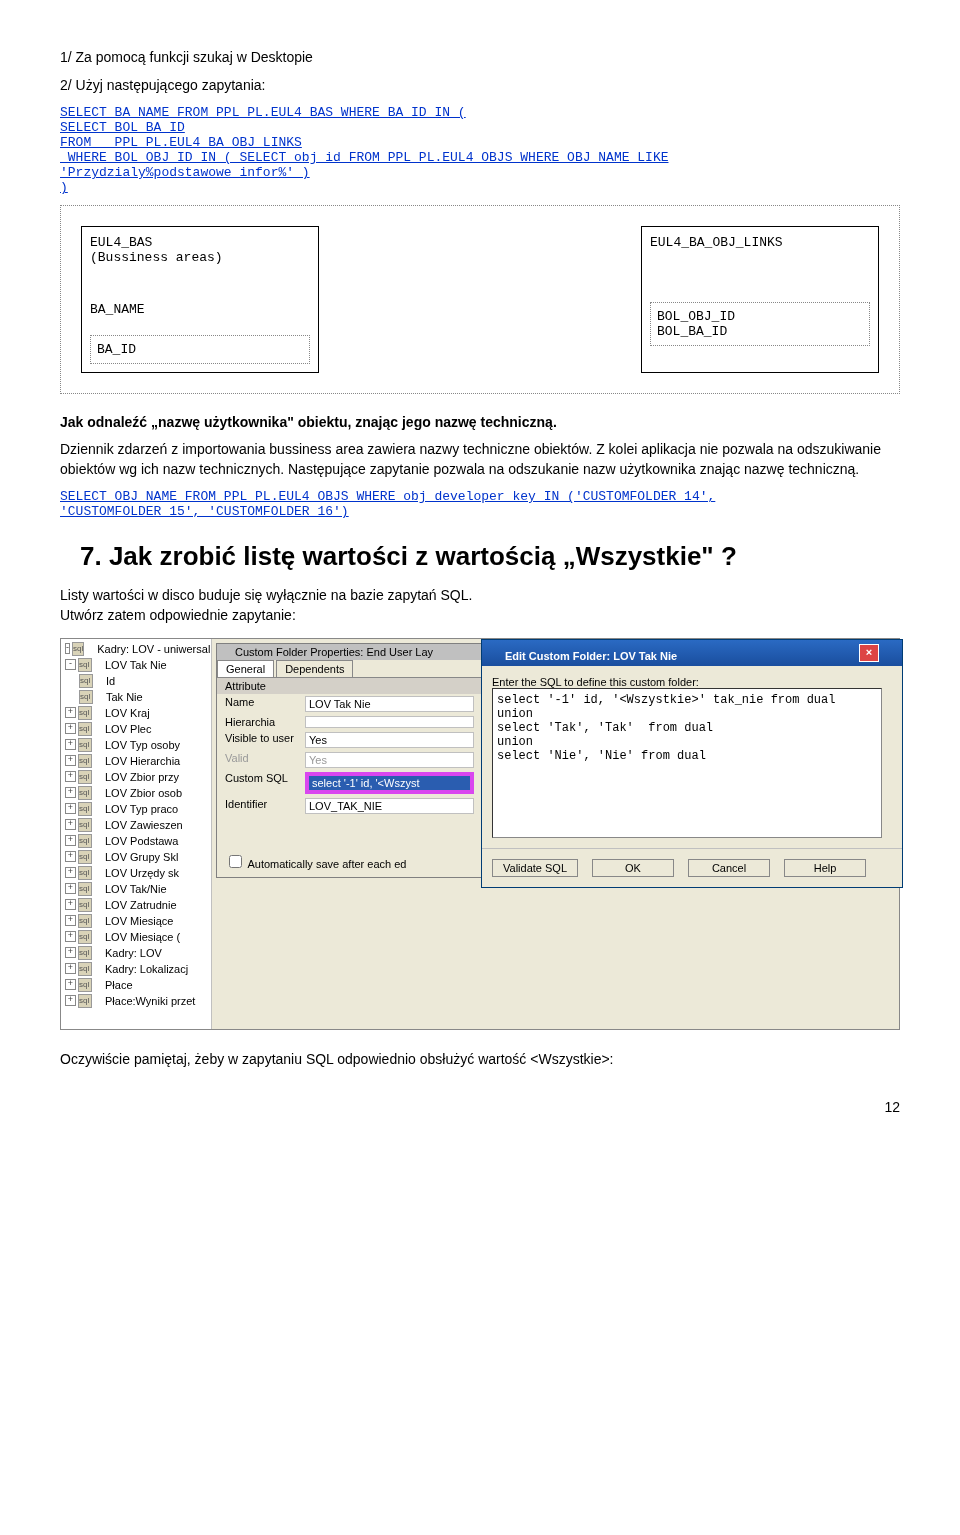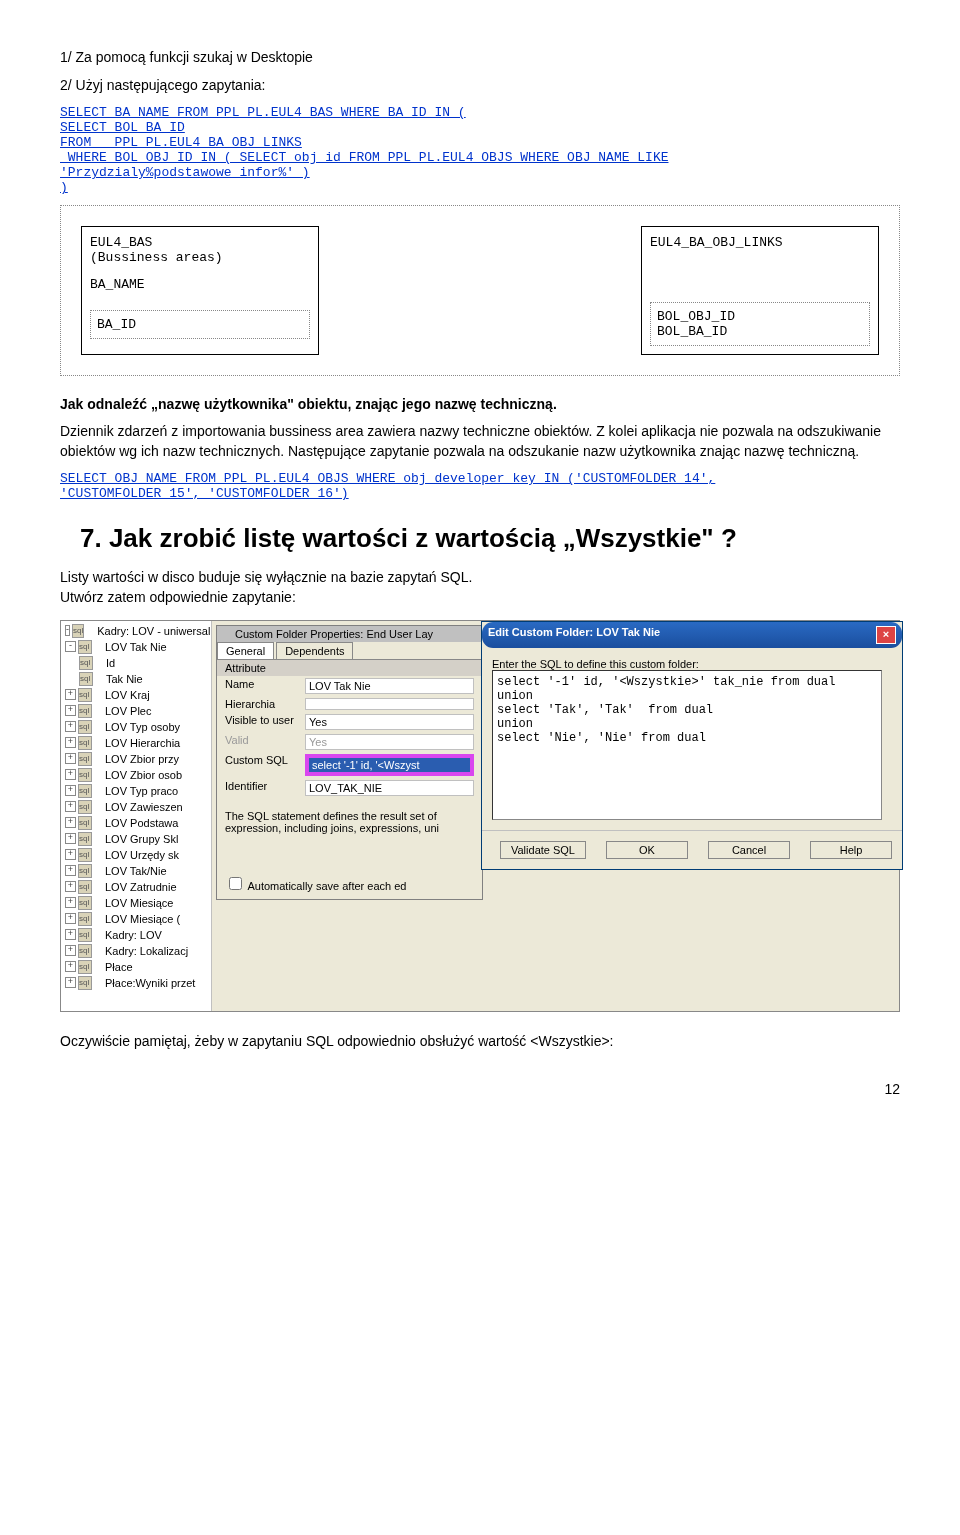--- a/index.html
+++ b/index.html
@@ -132,25 +132,24 @@
     left: 420px;
     top: 0;
     width: 420px;
     border: 1px solid #003c74;
     background: #ece9d8;
   }
   .dlg-title {
     background: linear-gradient(#2a6ac3, #1a4e9e);
     color: #fff;
     font-weight: bold;
-    padding: 4px 6px;
+    padding: 4px 23px;
     display: flex;
     justify-content: space-between;
-    align-items: flex-start;
-    border-radius: 11px;
+    align-items: flex-end;
   }
   .dlg-close {
     background: #d44;
     color: #fff;
     width: 18px;
     height: 16px;
     text-align: center;
     line-height: 14px;
     border: 1px solid #fff;
   }
@@ -163,22 +162,21 @@
     font-family: "Courier New", monospace;
     font-size: 12px;
     padding: 4px;
     white-space: pre;
     overflow: hidden;
     box-sizing: border-box;
   }
   .dlg-note { font-size: 11px; margin-top: 8px; }
   .btnbar {
     display: flex;
-    justify-content: flex-end;
-    gap: 20px;
+    gap: 14px;
     padding: 10px;
     border-top: 1px solid #c0c0c0;
   }
   .btn {
     background: #ece9d8;
     border: 1px solid #888;
     padding: 2px 10px;
     min-width: 60px;
     text-align: center;
   }
@@ -199,21 +197,21 @@
 FROM   PPL_PL.EUL4_BA_OBJ_LINKS
  WHERE BOL_OBJ_ID IN ( SELECT obj_id FROM PPL_PL.EUL4_OBJS WHERE OBJ_NAME LIKE
 'Przydzialy%podstawowe infor%' )
 )</div>
 
 <div class="diagram">
   <div class="dia-row">
     <div class="dia-box">
       <div style="white-space:pre">EUL4_BAS
 (Bussiness areas)</div>
-      <div style="margin-top:12px">BA_NAME</div>
+      <div style="margin-top:37px">BA_NAME</div>
       <div class="dia-inner">BA_ID</div>
     </div>
     <div class="dia-box">
       <div style="white-space:pre">EUL4_BA_OBJ_LINKS</div>
       <div style="margin-top:20px;min-height:14px"></div>
       <div class="dia-inner" style="white-space:pre">BOL_OBJ_ID
 BOL_BA_ID</div>
     </div>
   </div>
 </div>
@@ -379,21 +377,20 @@
         </div>
         <div class="kv sel">
           <div class="k">Custom SQL</div>
           <div class="v">select '-1' id, '&lt;Wszyst</div>
         </div>
         <div class="kv">
           <div class="k">Identifier</div>
           <div class="v">LOV_TAK_NIE</div>
         </div>
       </div>
-    <div class="dlg-note" style="padding:4px 8px">The SQL statement defines the result set of expression, including joins, expressions, uni</div>
     <div class="checkbox-row">
       <input type="checkbox" style="">
       <span>Automatically save after each ed</span>
     </div>
   </div>
 
   <div class="dialog">
     <div class="dlg-title">
       <span>Edit Custom Folder: LOV Tak Nie</span>
       <span class="dlg-close">×</span>

